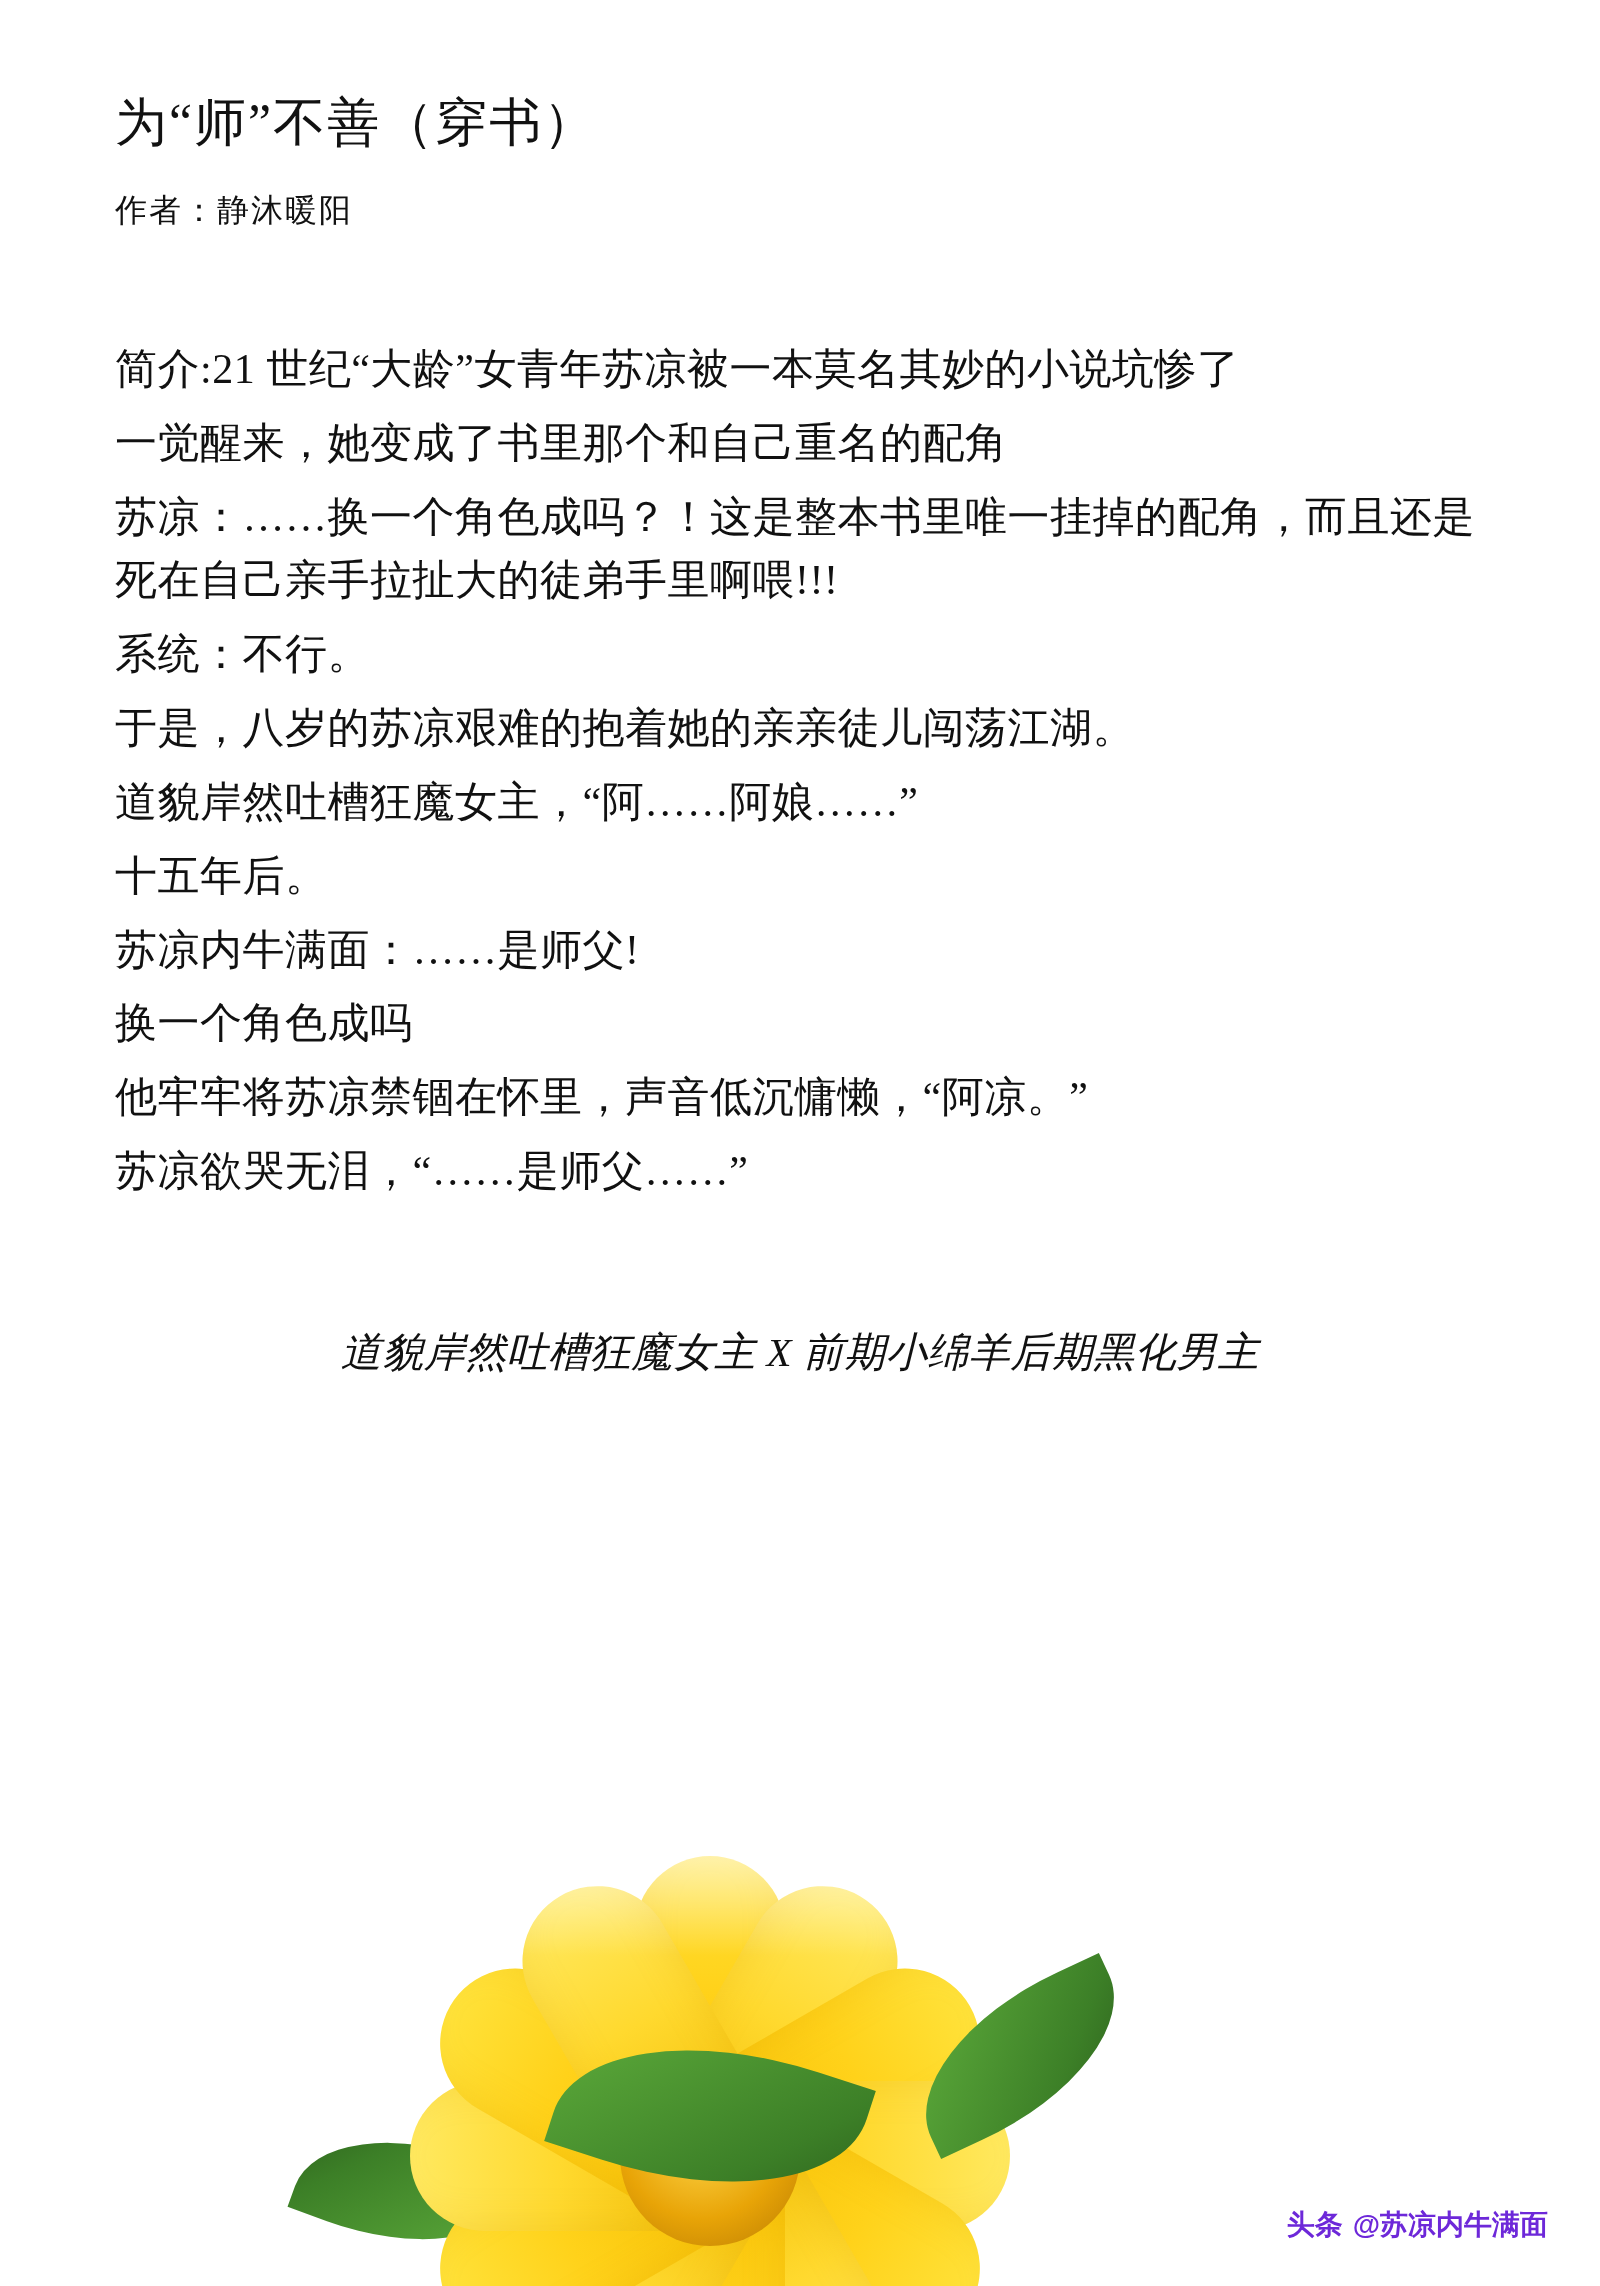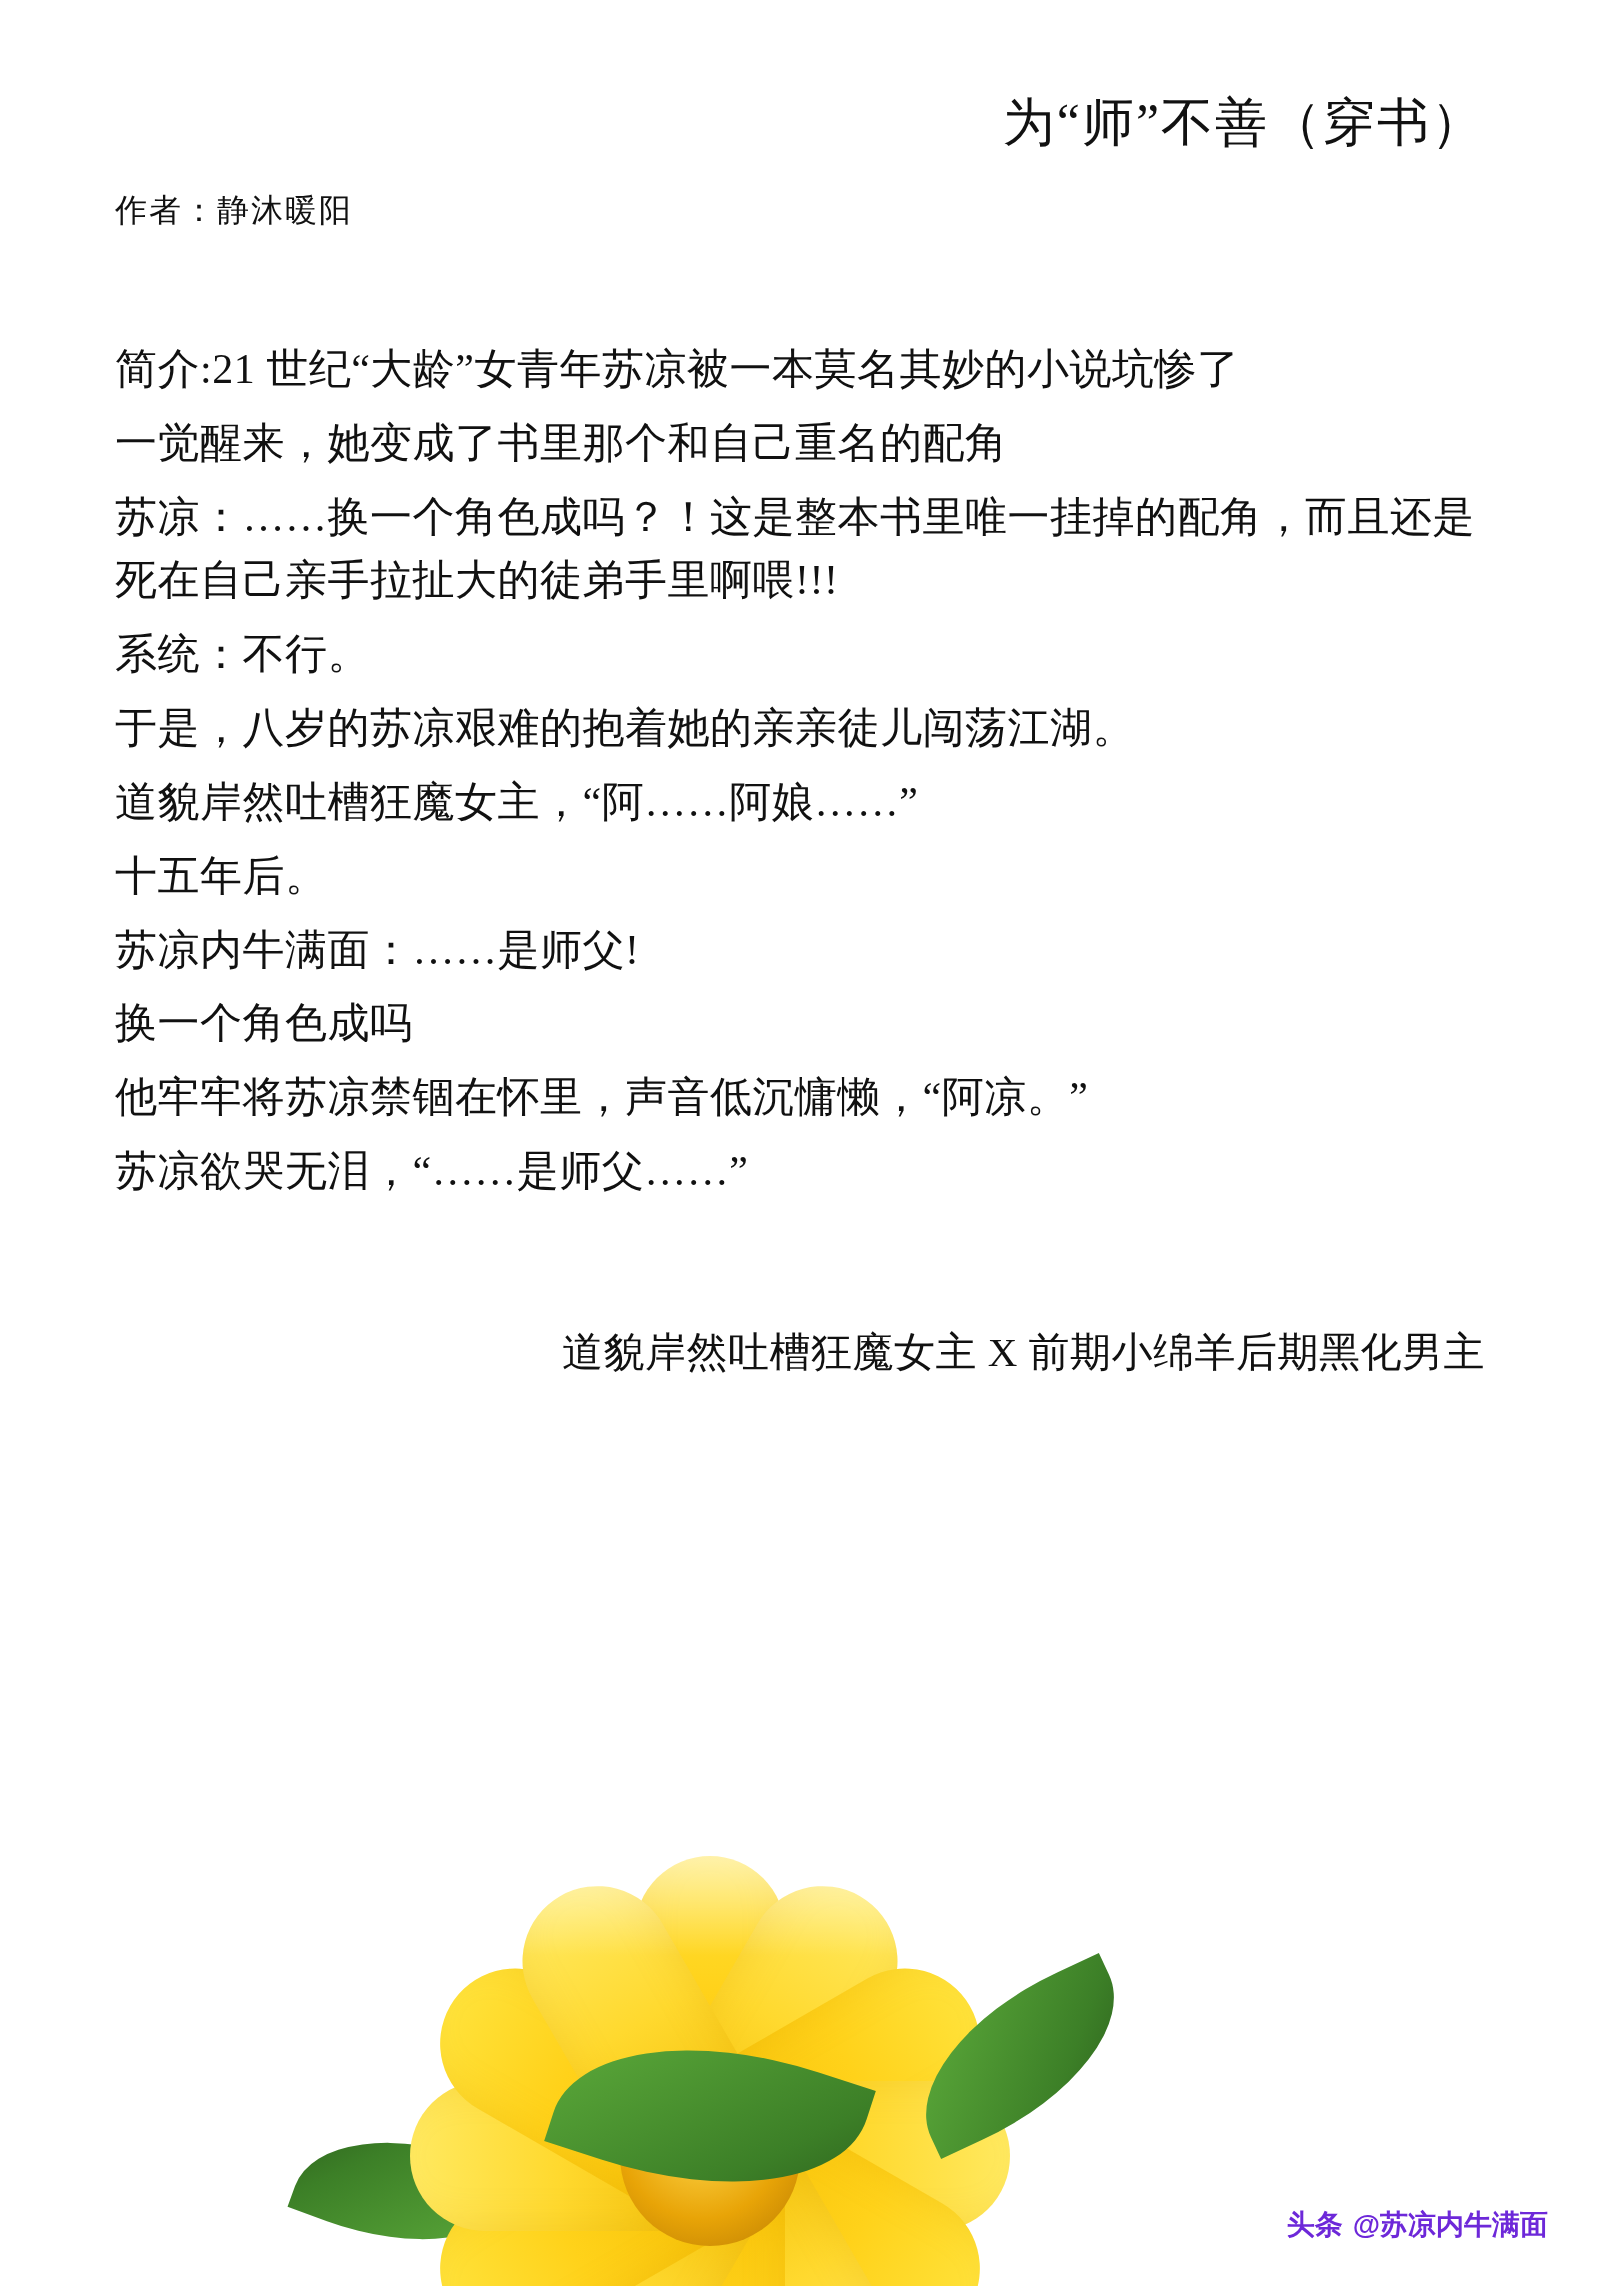--- a/index.html
+++ b/index.html
@@ -96,47 +96,48 @@
   }
 
   
   .page {
     position: relative;
     z-index: 3;
     padding: 90px 115px 0 115px;
     box-sizing: border-box;
   }
   .title {
-    text-align: right;
+    text-align: left;
     font-size: 52px;
     letter-spacing: 2px;
     line-height: 1.25;
     margin: 0 0 34px 0;
     font-weight: 400;
   }
   .author {
     font-size: 32px;
     letter-spacing: 2px;
     margin: 0 0 105px 0;
   }
   .body-text p {
     margin: 0 0 10px 0;
     font-size: 42px;
     line-height: 1.52;
     letter-spacing: 0.5px;
     word-break: break-all;
   }
   .tagline {
     margin-top: 118px;
-    text-align: right;
+    text-align: center;
     font-size: 41px;
     line-height: 1.5;
     letter-spacing: 0.5px;
     position: relative;
     z-index: 4;
+    font-style: italic;
   }
 
   
   .watermark {
     position: absolute;
     right: 52px;
     bottom: 42px;
     z-index: 6;
     display: flex;
     align-items: center;

